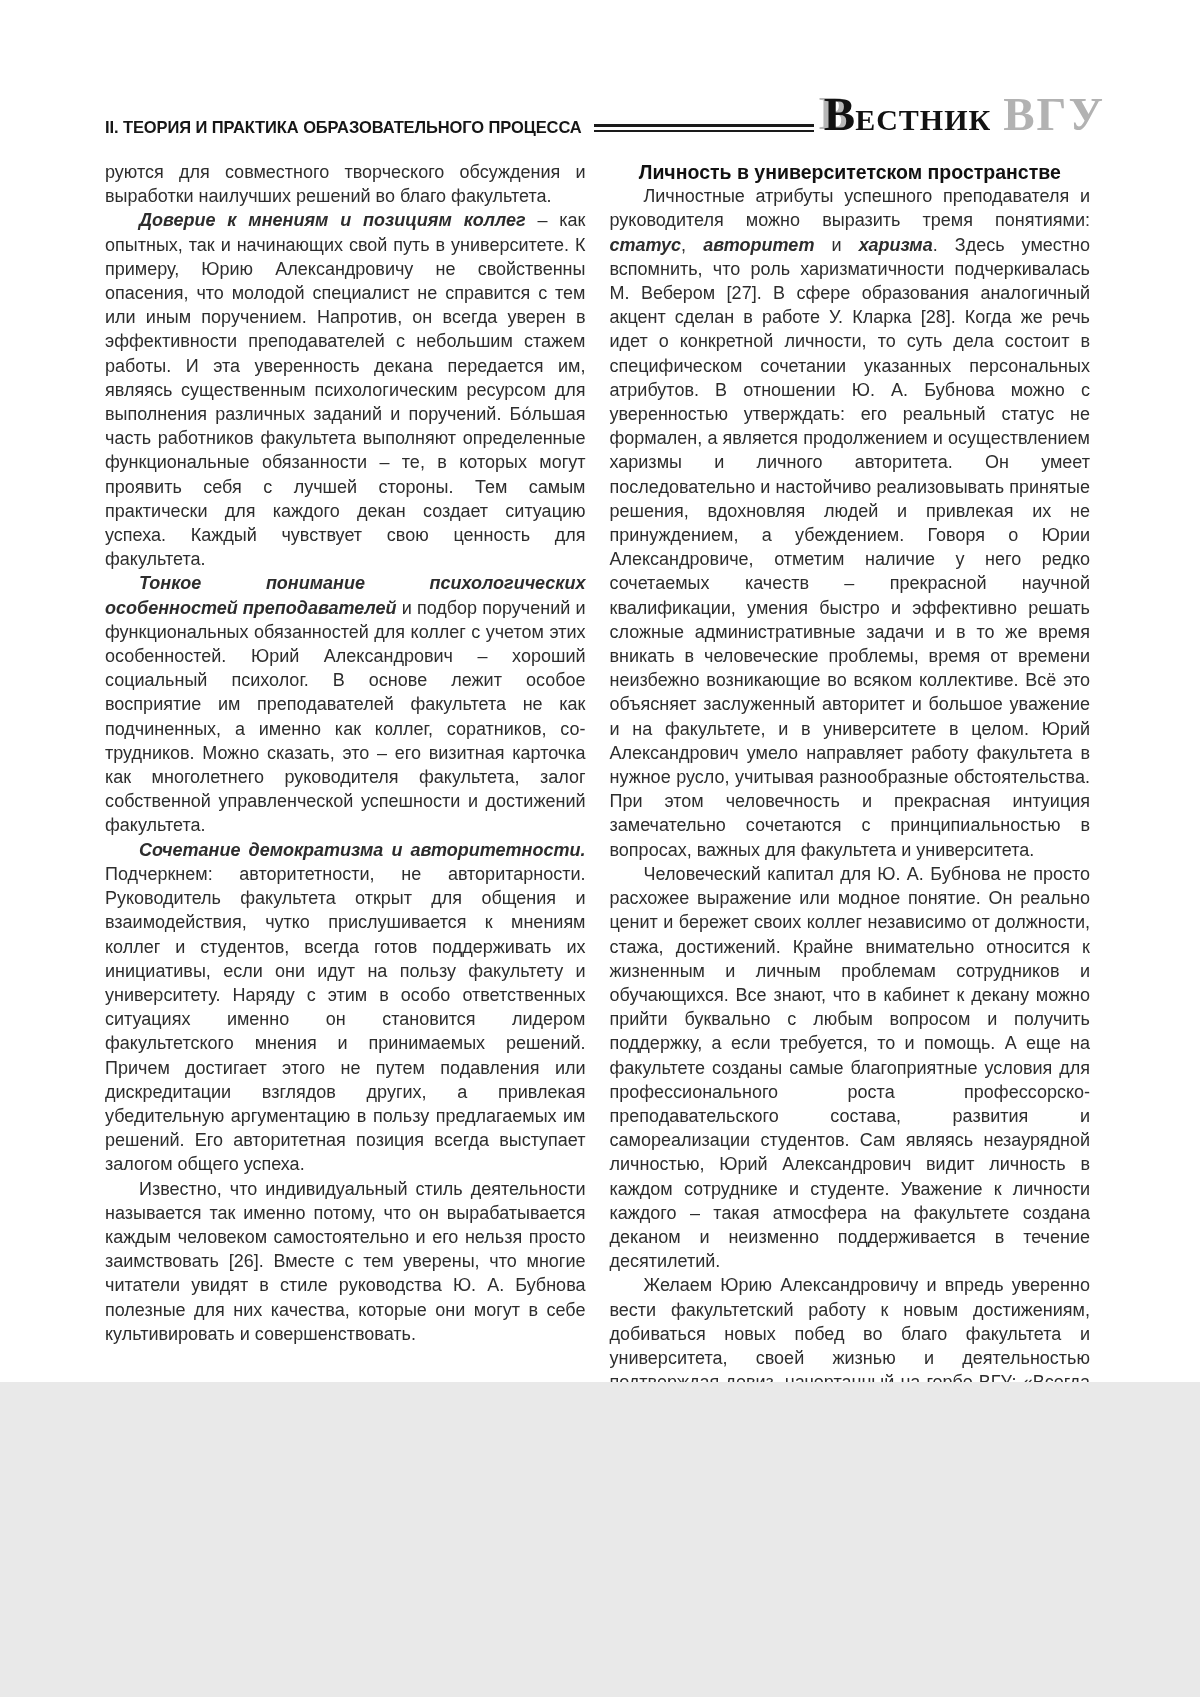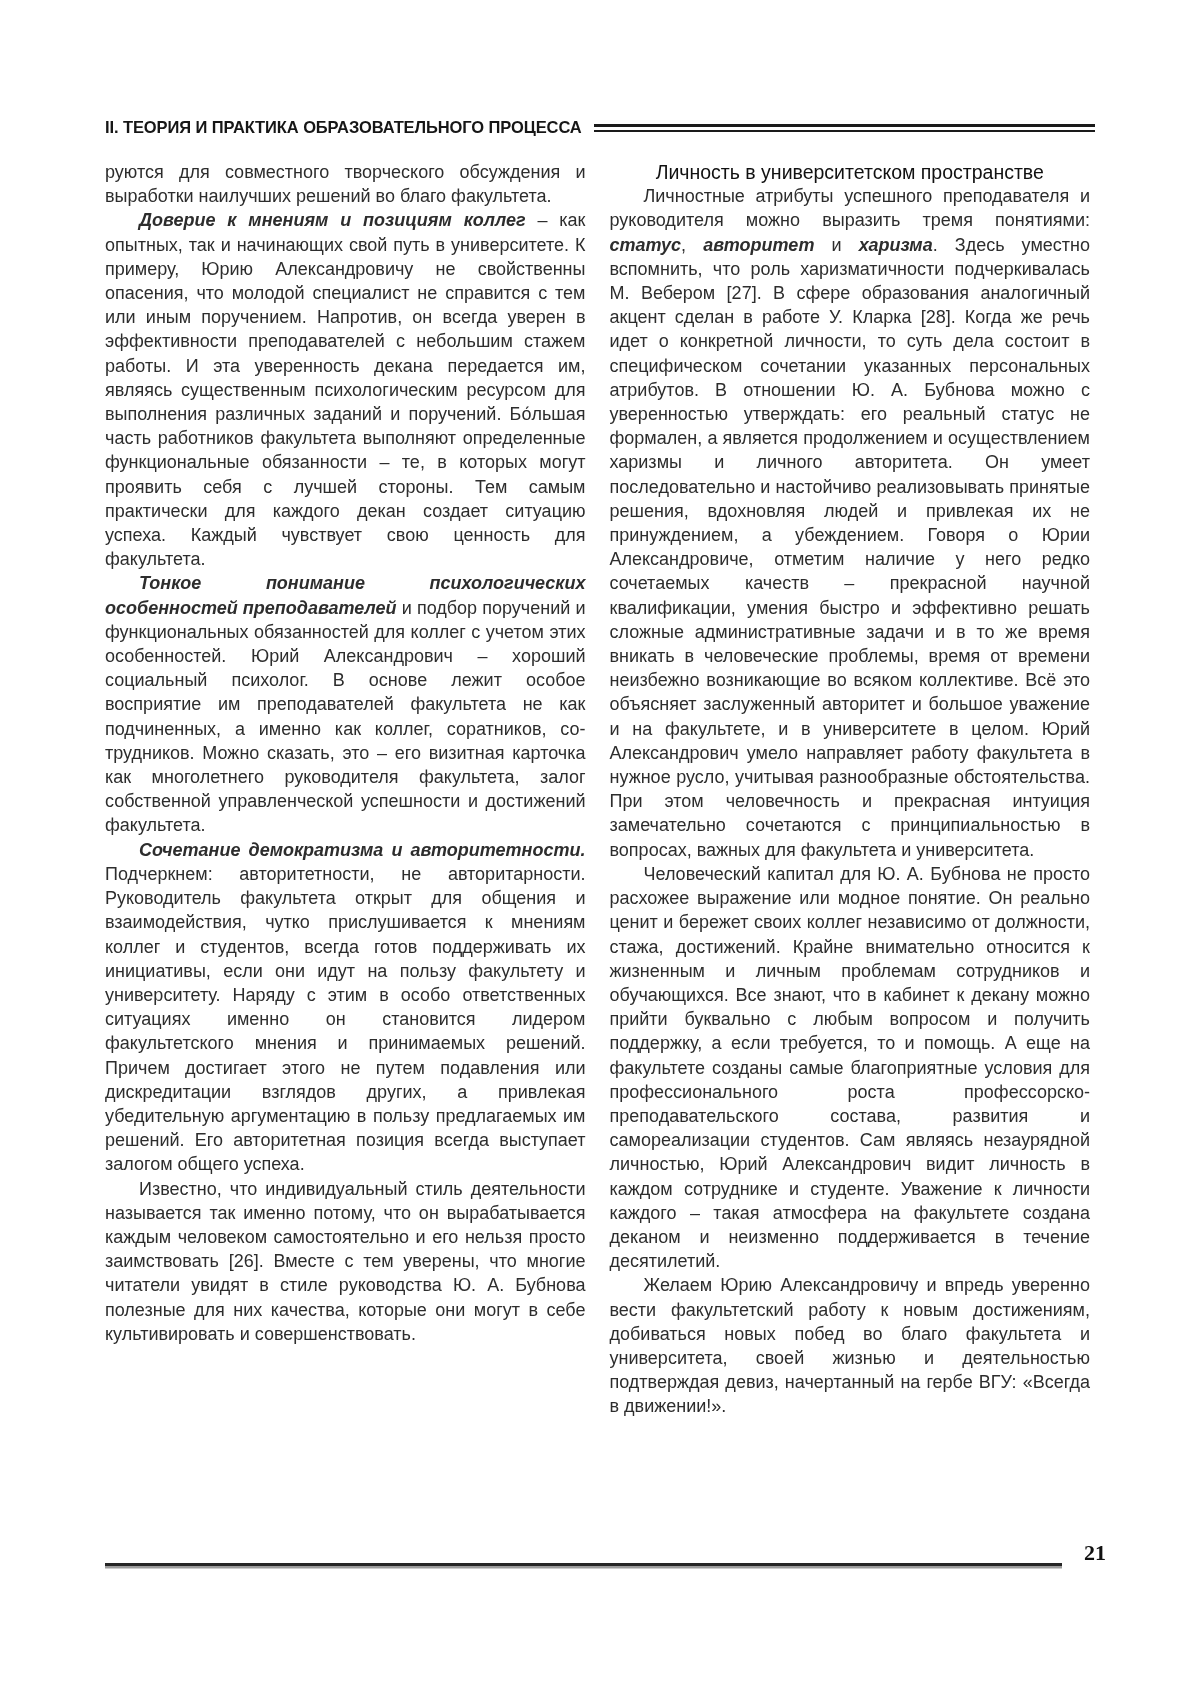--- a/index.html
+++ b/index.html
@@ -1,19 +1,19 @@
 <!DOCTYPE html>
 <html lang="ru"><head>
 <meta charset="utf-8">
 <style>
   html, body { margin: 0; padding: 0; background: #e9e9e9; }
   .page {
     position: relative;
     width: 1200px;
-    height: 1697px;
+    height: 1382px;
     margin: 0 auto;
     background: #ffffff;
     overflow: hidden;
     font-family: "Liberation Sans", "DejaVu Sans", sans-serif;
     color: #2d2d2d;
   }
 
   
   .header {
     position: absolute;
@@ -75,21 +75,21 @@
     flex: 1;
     min-width: 0;
     font-size: 18px;
     line-height: 24.2px;
     text-align: justify;
     hyphens: auto;
     -webkit-hyphens: auto;
   }
   .col-heading {
     font-size: 19.5px;
-    font-weight: normal;
+    font-weight: bold;
     color: #111111;
     text-align: center;
     margin: 0;
     line-height: 24.2px;
     hyphens: none;
   }
   p.para { margin: 0; }
   p.para.indent { text-indent: 34px; }
   em { font-style: italic; font-weight: bold; }
 
@@ -115,20 +115,23 @@
   }
 </style>
 </head>
 <body>
 
 <div class="page">
 
   <header class="header">
     <div class="header-title">II. ТЕОРИЯ И ПРАКТИКА ОБРАЗОВАТЕЛЬНОГО ПРОЦЕССА</div>
     <div class="header-rule"></div>
+    <div class="logo">
+      <span class="logo-initial">В</span><span class="logo-rest">ЕСТНИК</span><span class="logo-gray">ВГУ</span>
+    </div>
   </header>
 
   <main class="columns">
     <section class="col">
         <p class="para"><span>руются для совместного творческого обсуждения и выработки наилучших решений во благо факультета.</span></p>
         <p class="para indent"><em>Доверие к мнениям и позициям коллег</em><span> – как опытных, так и начинающих свой путь в университете. К примеру, Юрию Александровичу не свойственны опасения, что молодой специалист не справится с тем или иным поручением. Напротив, он всегда уверен в эффективности преподавателей с небольшим стажем работы. И эта уверенность декана передается им, являясь существенным психологическим ресурсом для выполнения различных заданий и поручений. Бо́льшая часть работников факультета выполняют определенные функциональные обязанности – те, в которых могут проявить себя с лучшей стороны. Тем самым практически для каждого декан создает ситуацию успеха. Каждый чувствует свою ценность для факультета.</span></p>
         <p class="para indent"><em>Тонкое понимание психологических особенностей преподавателей</em><span> и подбор поручений и функциональных обязанностей для коллег с учетом этих особенностей. Юрий Александрович – хороший социальный психолог. В основе лежит особое восприятие им преподавателей факультета не как подчиненных, а именно как коллег, соратников, со-трудников. Можно сказать, это – его визитная карточка как многолетнего руководителя факультета, залог собственной управленческой успешности и достижений факультета.</span></p>
         <p class="para indent"><em>Сочетание демократизма и авторитетности.</em><span> Подчеркнем: авторитетности, не авторитарности. Руководитель факультета открыт для общения и взаимодействия, чутко прислушивается к мнениям коллег и студентов, всегда готов поддерживать их инициативы, если они идут на пользу факультету и университету. Наряду с этим в особо ответственных ситуациях именно он становится лидером факультетского мнения и принимаемых решений. Причем достигает этого не путем подавления или дискредитации взглядов других, а привлекая убедительную аргументацию в пользу предлагаемых им решений. Его авторитетная позиция всегда выступает залогом общего успеха.</span></p>
         <p class="para indent"><span>Известно, что индивидуальный стиль деятельности называется так именно потому, что он вырабатывается каждым человеком самостоятельно и его нельзя просто заимствовать [26]. Вместе с тем уверены, что многие читатели увидят в стиле руководства Ю. А. Бубнова полезные для них качества, которые они могут в себе культивировать и совершенствовать.</span></p>
       </section>

